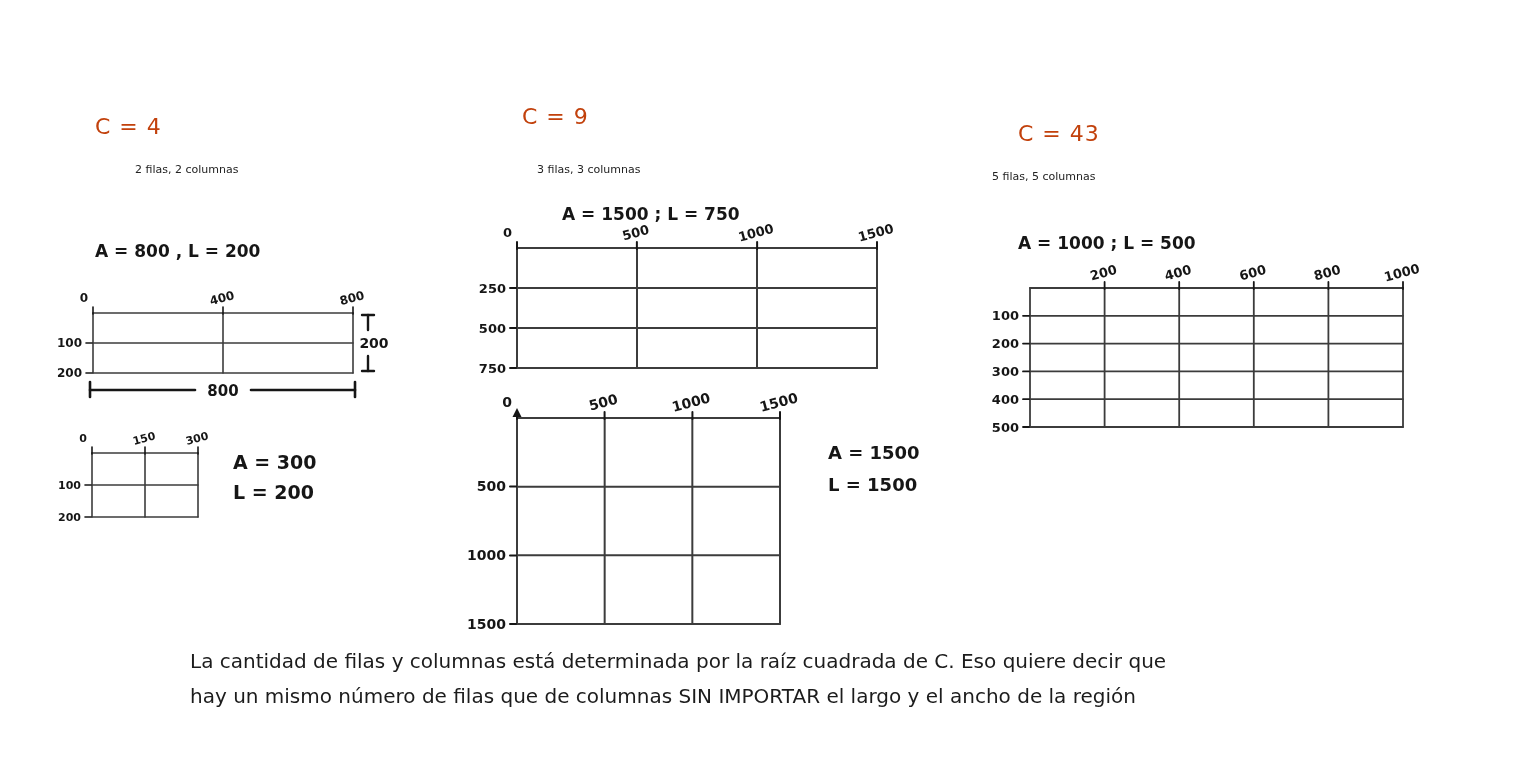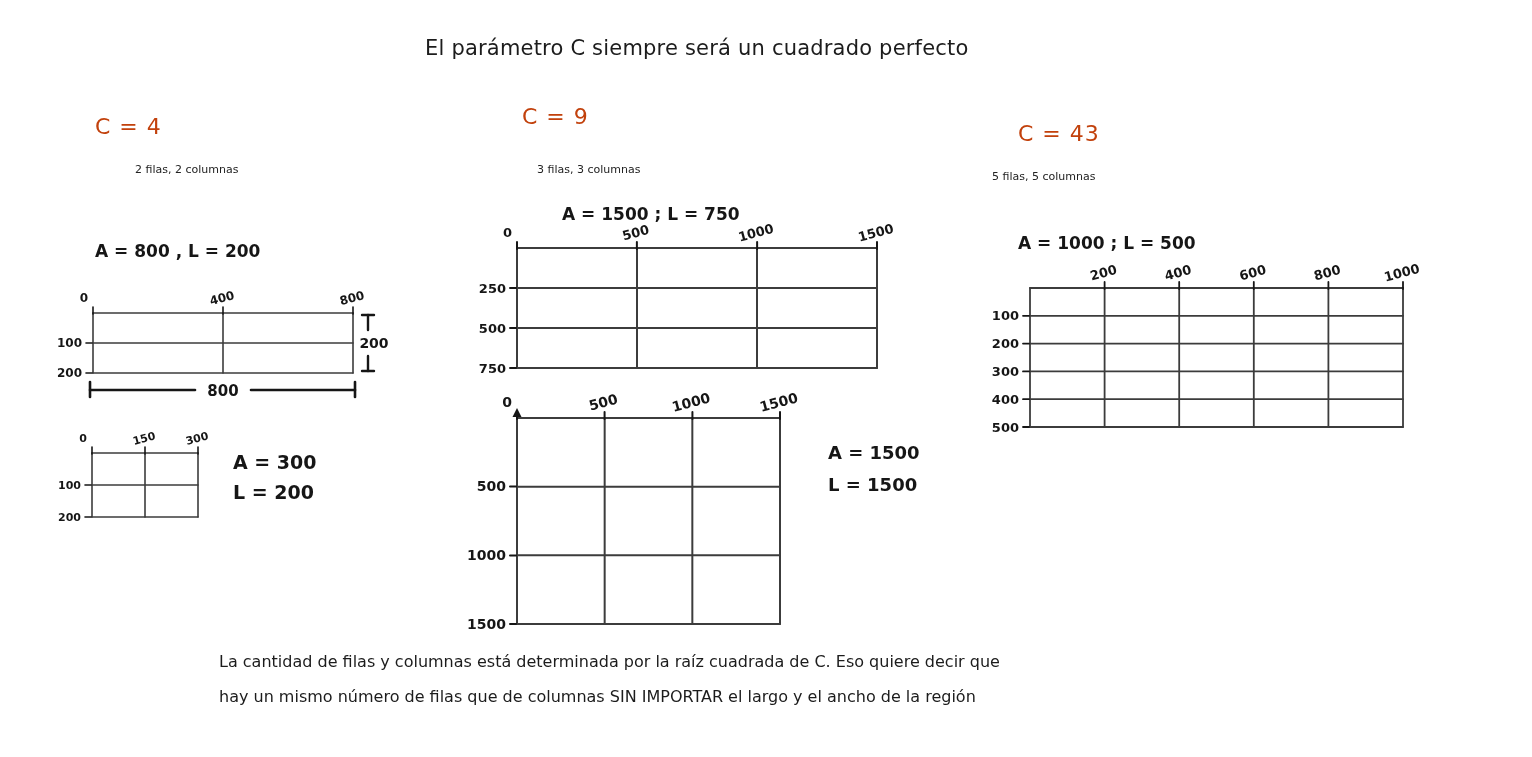--- a/index.html
+++ b/index.html
@@ -15,31 +15,30 @@
     position:absolute;left:425px;top:36px;
     font-size:21px;letter-spacing:.2px;color:#1c1c1c;
   }
   .panel-heading{
     position:absolute;font-size:22px;letter-spacing:1px;color:#c2410c;
   }
   .panel-sub{
     position:absolute;font-size:11px;color:#222222;
   }
   .footer{
-    position:absolute;left:219px;top:644px;width:1140px;
-    font-size:16px;line-height:35px;color:#1c1c1c;white-space:nowrap;
+    position:absolute;left:190px;top:644px;width:1140px;
+    font-size:20px;line-height:35px;color:#1c1c1c;white-space:nowrap;
   }
   svg.figs{position:absolute;left:0;top:0;font-family:"DejaVu Sans",sans-serif;}
 </style>
 </head>
 <body>
 
 <div class="page">
 
-  <div class="title">El parámetro C siempre será un cuadrado perfecto</div>
 
   <div class="panel-heading" style="left:95px;top:114px">C = 4</div>
   <div class="panel-sub" style="left:135px;top:163px">2 filas, 2 columnas</div>
 
   <div class="panel-heading" style="left:522px;top:104px">C = 9</div>
   <div class="panel-sub" style="left:537px;top:163px">3 filas, 3 columnas</div>
 
   <div class="panel-heading" style="left:1018px;top:121px">C = 43</div>
   <div class="panel-sub" style="left:992px;top:170px">5 filas, 5 columnas</div>
 

